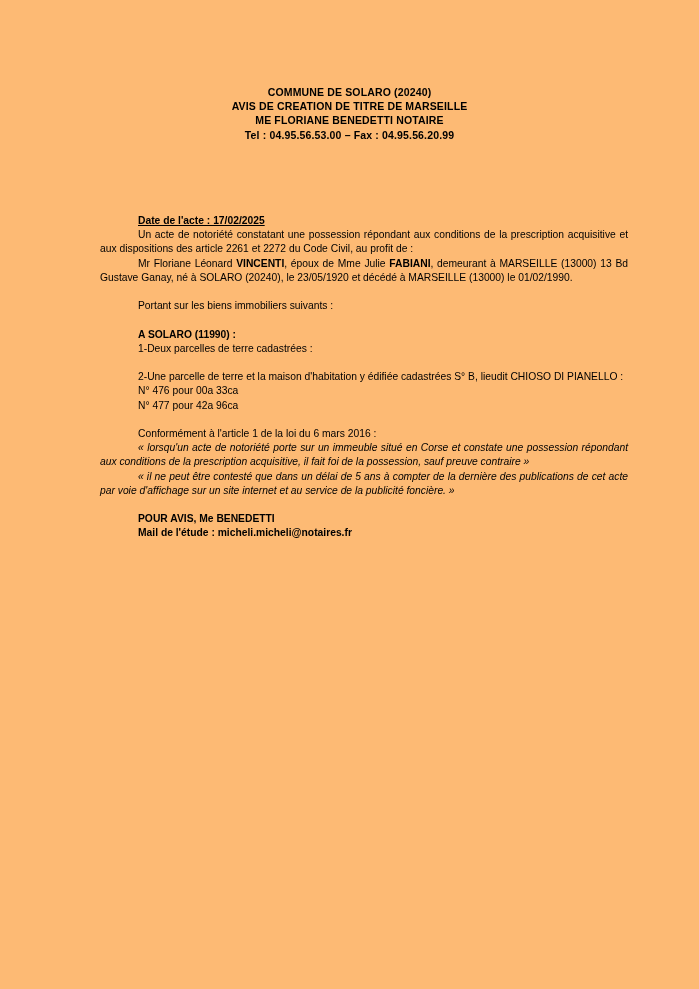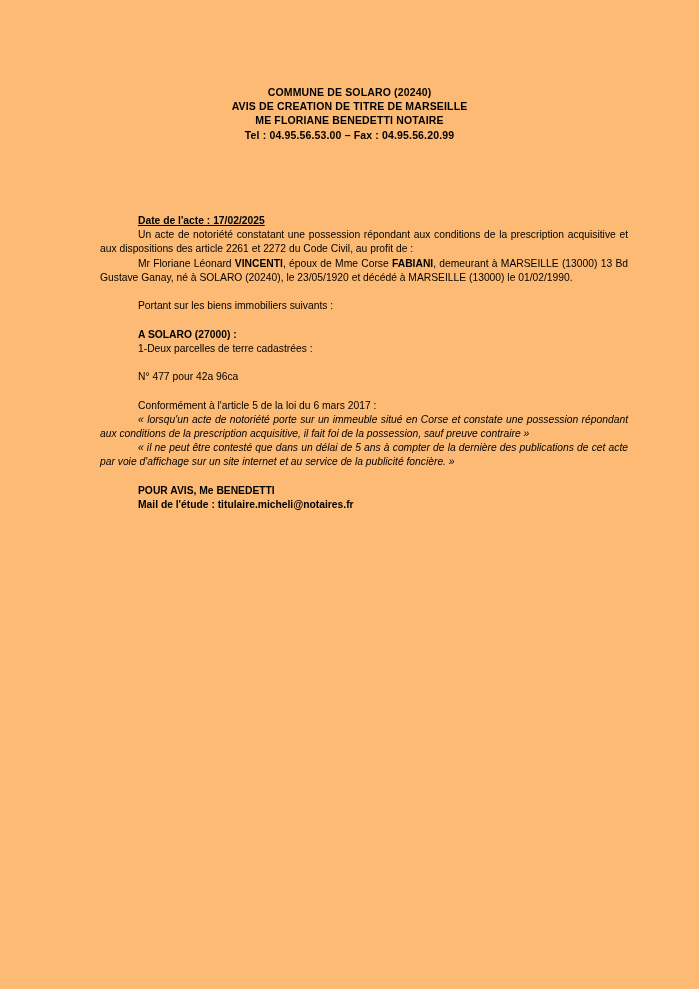--- a/index.html
+++ b/index.html
@@ -85,49 +85,51 @@
     <span class="hline">Tel : 04.95.56.53.00 – Fax : 04.95.56.20.99</span>
   </div>
 
   <div class="body-block">
 
     <p class="p-indent"><b class="u">Date de l'acte : 17/02/2025</b></p>
 
 
     <p class="p-indent">Un acte de notoriété constatant une possession répondant aux conditions de la prescription acquisitive et aux dispositions des article 2261 et 2272 du Code Civil, au profit de :</p>
 
-    <p class="p-indent"><span>Mr Floriane Léonard </span><b>VINCENTI</b><span>, époux de Mme Corse </span><b>FABIANI</b><span>, demeurant à MARSEILLE (13000) 13 Bd Gustave Ganay, né à SOLARO (20240), le 23/05/1920 et décédé à MARSEILLE (13000) le 01/02/1990.</span></p>
+    <p class="p-indent"><span>Mr Floriane Léonard </span><b>VINCENTI</b><span>, époux de Mme Julie </span><b>FABIANI</b><span>, demeurant à MARSEILLE (13000) 13 Bd Gustave Ganay, né à SOLARO (20240), le 23/05/1920 et décédé à MARSEILLE (13000) le 01/02/1990.</span></p>
 
     <div class="spacer-line"></div>
 
     <p class="p-indent">Portant sur les biens immobiliers suivants :</p>
 
     <div class="spacer-line"></div>
 
-    <p class="p-indent"><b>A SOLARO (27000) :</b></p>
+    <p class="p-indent"><b>A SOLARO (11990) :</b></p>
 
     <p class="p-indent">1-Deux parcelles de terre cadastrées :</p>
 
 
 
     <div class="spacer-line"></div>
 
+    <p class="p-indent">2-Une parcelle de terre et la maison d'habitation y édifiée cadastrées S° B, lieudit CHIOSO DI PIANELLO :</p>
 
+    <p class="p-indent lastline-left">N° 476 pour 00a 33ca</p>
 
     <p class="p-indent lastline-left">N° 477 pour 42a 96ca</p>
 
     <div class="spacer-line"></div>
 
-    <p class="p-indent">Conformément à l'article 5 de la loi du 6 mars 2017 :</p>
+    <p class="p-indent">Conformément à l'article 1 de la loi du 6 mars 2016 :</p>
 
     <p class="quote-p">« lorsqu'un acte de notoriété porte sur un immeuble situé en Corse et constate une possession répondant aux conditions de la prescription acquisitive, il fait foi de la possession, sauf preuve contraire »</p>
 
     <p class="quote-p">« il ne peut être contesté que dans un délai de 5 ans à compter de la dernière des publications de cet acte par voie d'affichage sur un site internet et au service de la publicité foncière. »</p>
 
     <div class="spacer-line"></div>
 
     <p class="p-indent lastline-left"><b>POUR AVIS, Me BENEDETTI</b></p>
 
-    <p class="p-indent lastline-left"><b>Mail de l'étude : titulaire.micheli@notaires.fr</b></p>
+    <p class="p-indent lastline-left"><b>Mail de l'étude : micheli.micheli@notaires.fr</b></p>
 
   </div>
 
 </div>
 
 </body></html>

